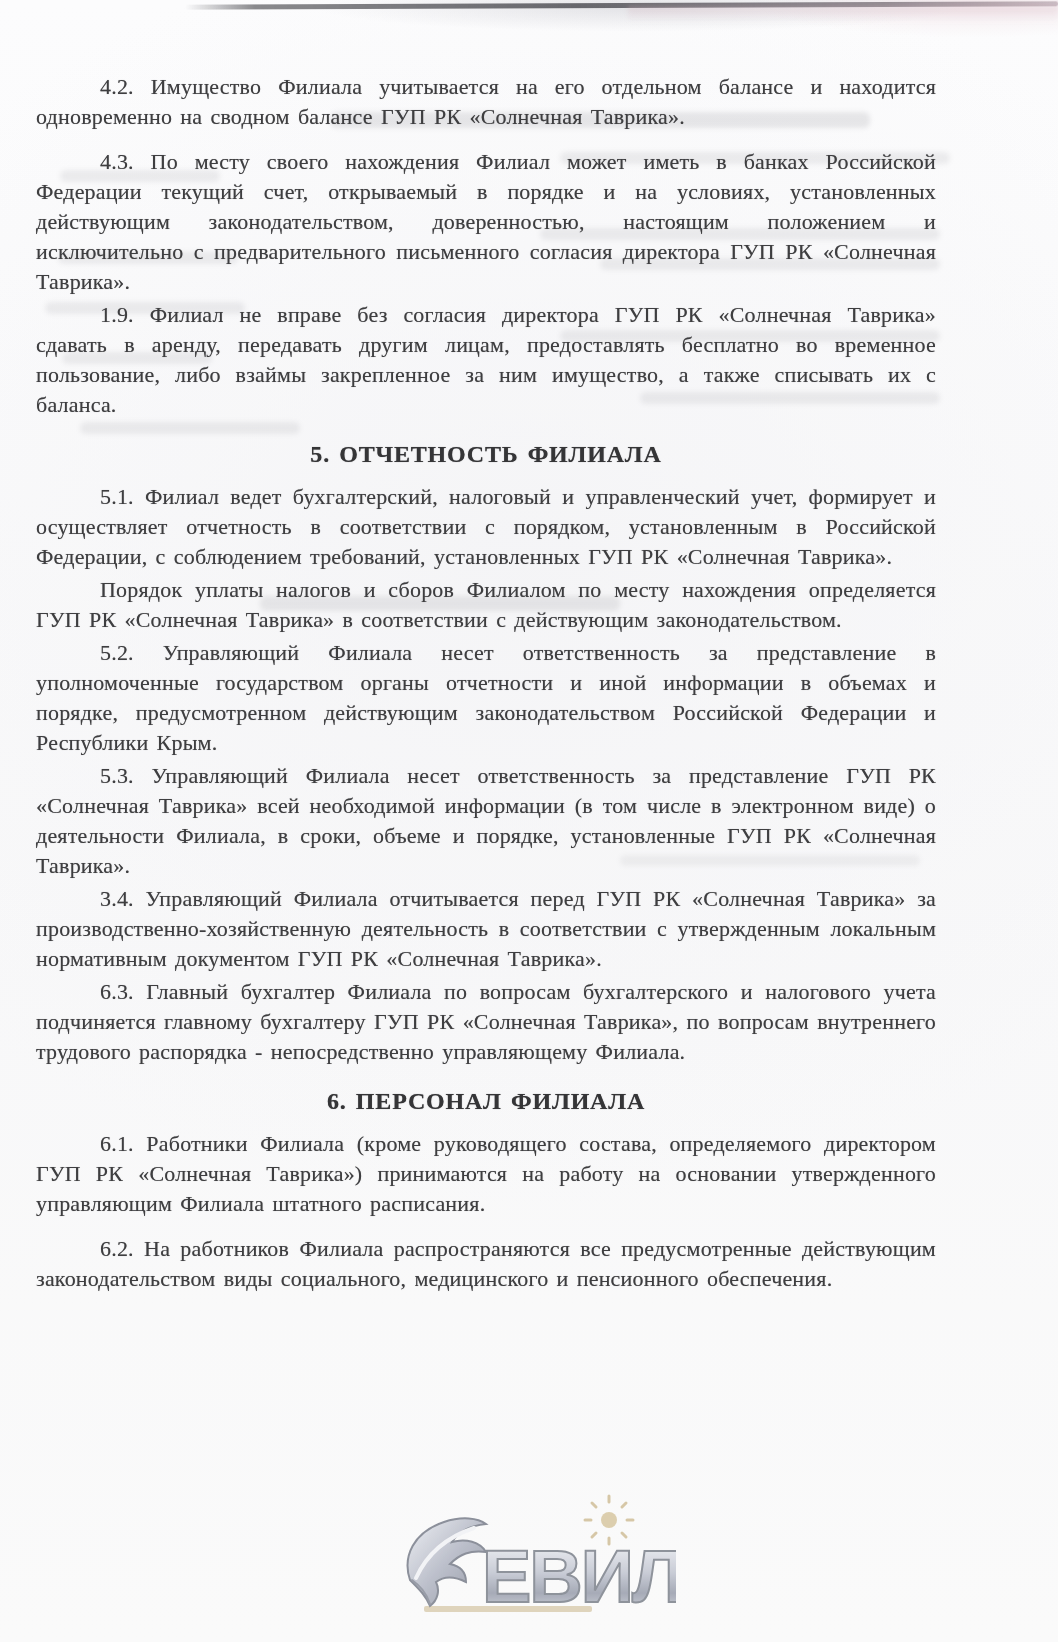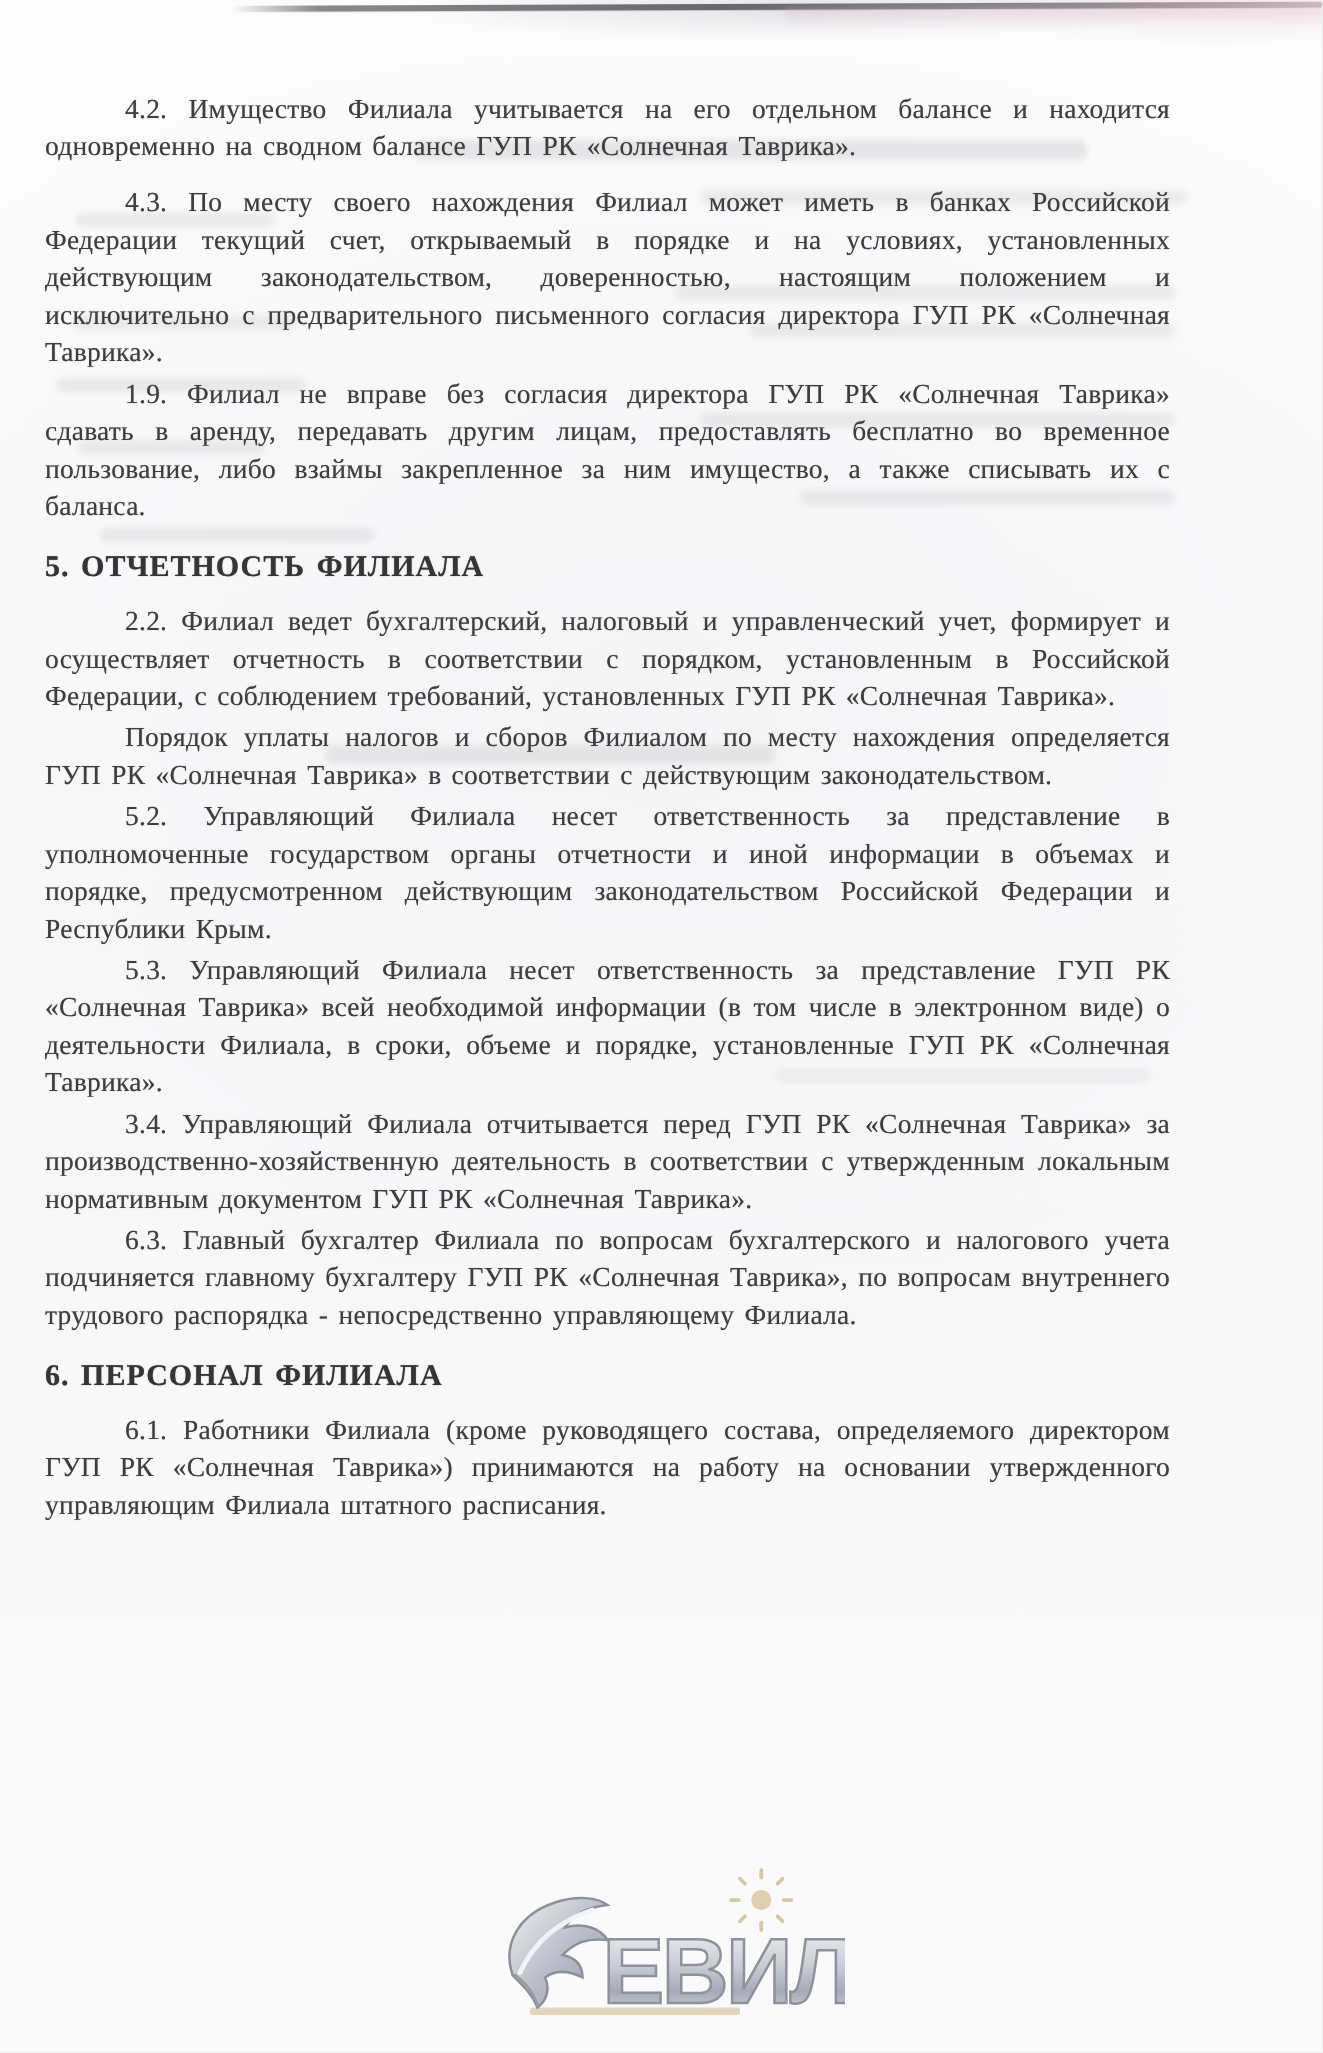--- a/index.html
+++ b/index.html
@@ -68,21 +68,21 @@
     letter-spacing: 0.2px;
     text-shadow: 0 0 0.7px rgba(62,62,64,0.55);
   }
   .body-text p {
     margin: 0 0 3px 0;
     text-indent: 64px;
   }
   .gap-top { margin-top: 15px !important; }
   .section-heading {
     margin: 19px 0 13px 0;
-    text-align: left;
+    text-align: center;
     font-size: 24px;
     font-weight: bold;
     letter-spacing: 0.8px;
     color: #353537;
     text-shadow: 0 0 0.8px rgba(45,45,48,0.7);
   }
   
   .watermark {
     position: absolute;
     left: 396px; top: 1494px;
@@ -110,29 +110,30 @@
   <div class="bleed b11"></div>
   <div class="bleed b12"></div>
   <div class="bleed b13"></div>
 
   <div class="body-text">
     <p>4.2. Имущество Филиала учитывается на его отдельном балансе и находится одновременно на сводном балансе ГУП РК «Солнечная Таврика».</p>
     <p class="gap-top">4.3. По месту своего нахождения Филиал может иметь в банках Российской Федерации текущий счет, открываемый в порядке и на условиях, установленных действующим законодательством, доверенностью, настоящим положением и исключительно с предварительного письменного согласия директора ГУП РК «Солнечная Таврика».</p>
     <p>1.9. Филиал не вправе без согласия директора ГУП РК «Солнечная Таврика» сдавать в аренду, передавать другим лицам, предоставлять бесплатно во временное пользование, либо взаймы закрепленное за ним имущество, а также списывать их с баланса.</p>
 
     <h2 class="section-heading">5. ОТЧЕТНОСТЬ ФИЛИАЛА</h2>
-    <p>2.2. Филиал ведет бухгалтерский, налоговый и управленческий учет, формирует и осуществляет отчетность в соответствии с порядком, установленным в Российской Федерации, с соблюдением требований, установленных ГУП РК «Солнечная Таврика».</p>
+    <p>5.1. Филиал ведет бухгалтерский, налоговый и управленческий учет, формирует и осуществляет отчетность в соответствии с порядком, установленным в Российской Федерации, с соблюдением требований, установленных ГУП РК «Солнечная Таврика».</p>
     <p>Порядок уплаты налогов и сборов Филиалом по месту нахождения определяется ГУП РК «Солнечная Таврика» в соответствии с действующим законодательством.</p>
     <p>5.2. Управляющий Филиала несет ответственность за представление в уполномоченные государством органы отчетности и иной информации в объемах и порядке, предусмотренном действующим законодательством Российской Федерации и Республики Крым.</p>
     <p>5.3. Управляющий Филиала несет ответственность за представление ГУП РК «Солнечная Таврика» всей необходимой информации (в том числе в электронном виде) о деятельности Филиала, в сроки, объеме и порядке, установленные ГУП РК «Солнечная Таврика».</p>
     <p>3.4. Управляющий Филиала отчитывается перед ГУП РК «Солнечная Таврика» за производственно-хозяйственную деятельность в соответствии с утвержденным локальным нормативным документом ГУП РК «Солнечная Таврика».</p>
     <p>6.3. Главный бухгалтер Филиала по вопросам бухгалтерского и налогового учета подчиняется главному бухгалтеру ГУП РК «Солнечная Таврика», по вопросам внутреннего трудового распорядка - непосредственно управляющему Филиала.</p>
 
     <h2 class="section-heading">6. ПЕРСОНАЛ ФИЛИАЛА</h2>
     <p>6.1. Работники Филиала (кроме руководящего состава, определяемого директором ГУП РК «Солнечная Таврика») принимаются на работу на основании утвержденного управляющим Филиала штатного расписания.</p>
+    <p class="gap-top">6.2. На работников Филиала распространяются все предусмотренные действующим законодательством виды социального, медицинского и пенсионного обеспечения.</p>
   </div>
 
   <svg class="watermark" viewBox="0 0 280 132" xmlns="http://www.w3.org/2000/svg" aria-hidden="true">
     <defs>
       <linearGradient id="metal" x1="0" y1="0" x2="0" y2="1">
         <stop offset="0" stop-color="#f5f6f9"></stop>
         <stop offset="0.45" stop-color="#c3c7d2"></stop>
         <stop offset="0.7" stop-color="#9ba0ae"></stop>
         <stop offset="1" stop-color="#d7dae2"></stop>
       </linearGradient>

